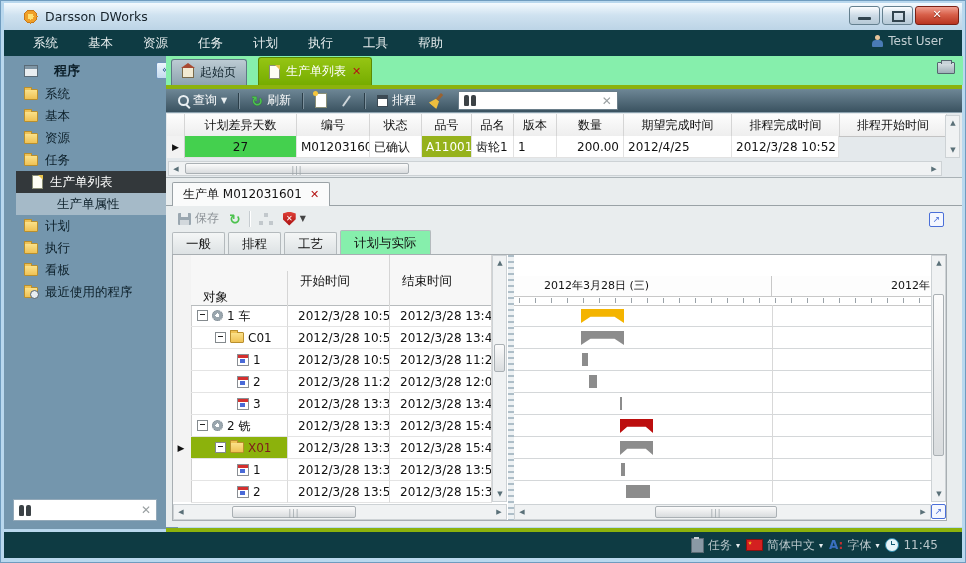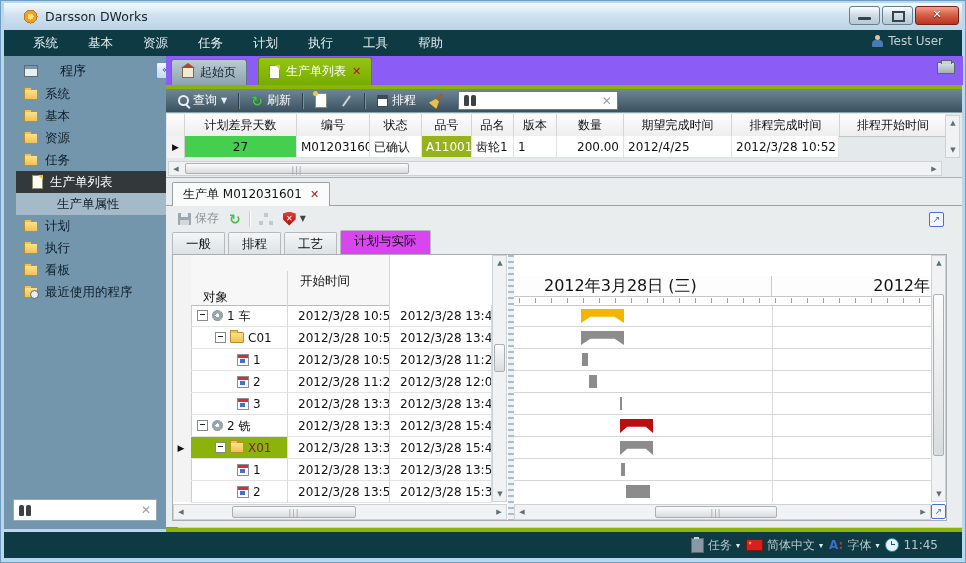--- a/index.html
+++ b/index.html
@@ -21,40 +21,40 @@
   
   .menubar{left:3px;top:29px;right:3px;height:26px;background:#0e3b43;display:flex;align-items:center;padding-left:14px;box-sizing:border-box;}
   .menu-item{color:#e7edee;padding:0 15px;font-size:12.5px;}
   .userchip{position:absolute;right:22px;top:33px;display:flex;align-items:center;gap:5px;color:#c2ced2;}
   .i-person{width:11px;height:12px;position:relative;}
   .i-person:before{content:"";position:absolute;left:3px;top:0;width:5px;height:5px;border-radius:50%;background:#e8c49a;}
   .i-person:after{content:"";position:absolute;left:0;top:5px;width:11px;height:7px;border-radius:4px 4px 1px 1px;background:#4a7ab5;}
   
   .sidebar{left:3px;top:55px;width:162px;bottom:33px;background:#7496ad;}
   .sb-head{height:25px;display:flex;align-items:center;padding:2px 4px 0 8px;color:#0c1f29;font-size:13px;}
-  .sb-head .lbl{flex:1;margin-left:22px;}
+  .sb-head .lbl{flex:1;margin-left:16px;font-weight:bold;}
   .collapse-btn{width:16px;height:15px;border:1px solid #6f93b8;border-radius:2px;background:linear-gradient(#eef6fd,#c4daee);color:#1d4f86;font-size:10px;line-height:13px;text-align:center;}
   .sb-item{height:22px;display:flex;align-items:center;padding-left:8px;color:#0c1f29;font-size:12.5px;gap:7px;}
   .sb-item.selected{background:#33383b;color:#fff;padding-left:16px;}
   .sb-item.sub{background:#a5bac8;padding-left:41px;}
   .i-folder{width:14px;height:11px;background:linear-gradient(#fbe18a,#efc254);border:1px solid #b98f2e;border-radius:1px;position:relative;box-sizing:border-box;}
   .i-folder:before{content:"";position:absolute;left:-1px;top:-3px;width:6px;height:2px;background:#efc254;border:1px solid #b98f2e;border-bottom:none;border-radius:1px 1px 0 0;}
   .i-folder.clock:after{content:"";position:absolute;right:-2px;bottom:-2px;width:7px;height:7px;border-radius:50%;background:#e8eef2;border:1px solid #55636e;}
   .i-winicon{width:14px;height:12px;background:#e9eef1;border:1px solid #5a6b77;box-sizing:border-box;}
   .i-winicon:before{content:"";display:block;height:3px;background:#8096a5;}
   .i-doc{width:11px;height:14px;background:#fdfdf4;border:1px solid #8a8f77;position:relative;box-sizing:border-box;}
   .i-doc:before{content:"";position:absolute;right:-1px;top:-1px;border-style:solid;border-width:0 5px 5px 0;border-color:transparent #e8c44c transparent transparent;}
   .sb-search{position:absolute;left:9px;bottom:8px;width:144px;height:22px;background:#fff;border:1px solid #93a9b9;display:flex;align-items:center;padding:0 5px;box-sizing:border-box;}
   .i-binoc{width:12px;height:11px;position:relative;}
   .i-binoc:before,.i-binoc:after{content:"";position:absolute;top:0;width:5px;height:11px;background:#3c4246;border-radius:2px 2px 1px 1px;}
   .i-binoc:before{left:0;} .i-binoc:after{right:0;}
   .x-gray{color:#9aa0a2;font-weight:bold;font-size:12px;}
   .flex1{flex:1;}
   
-  .tabrow{left:165px;top:55px;right:2px;height:29px;background:#8b5cf6;}
+  .tabrow{left:165px;top:55px;right:2px;height:29px;background:#86efac;}
   .tab{position:absolute;bottom:0;display:flex;align-items:center;gap:6px;padding:0 10px;border-radius:3px 3px 0 0;}
   .tab.home{left:5px;height:25px;background:linear-gradient(#bccbd3,#8da3af);color:#10232c;border:1px solid #5f7785;border-bottom:none;}
   .tab.active{left:92px;height:27px;background:linear-gradient(#95c513,#76ac00);color:#fff;border:1px solid #5d8a00;border-bottom:none;}
   .i-home{width:12px;height:11px;position:relative;background:#f2ead2;border:1px solid #7a6a4a;box-sizing:border-box;}
   .i-home:before{content:"";position:absolute;left:-2px;top:-5px;border-style:solid;border-width:0 7px 5px 7px;border-color:transparent transparent #a84a32 transparent;}
   .x-red{color:#b41414;font-weight:bold;font-size:11px;}
   .i-printer{position:absolute;right:8px;top:6px;width:16px;height:10px;background:linear-gradient(#d8e0e4,#9fb0b8);border:1px solid #55666e;border-radius:1px;}
   .i-printer:before{content:"";position:absolute;left:3px;top:-3px;width:9px;height:3px;background:#c8d2d8;border:1px solid #55666e;border-bottom:none;}
   .greenline{left:165px;top:84px;right:3px;height:4px;background:#8cb20c;}
   
@@ -95,21 +95,21 @@
   .gray-txt{color:#8d9398;}
   .i-save{width:13px;height:12px;background:#9aa7b0;border-radius:1px;position:relative;}
   .i-save:before{content:"";position:absolute;left:3px;top:0;width:7px;height:4px;background:#e8ecee;}
   .i-save:after{content:"";position:absolute;left:2px;bottom:0;width:9px;height:5px;background:#d2d8dc;}
   .i-org{width:14px;height:12px;position:relative;}
   .i-org:before{content:"";position:absolute;left:5px;top:0;width:4px;height:4px;background:#c2c8cc;box-shadow:-5px 8px 0 #c2c8cc,5px 8px 0 #c2c8cc;}
   .i-shield{width:13px;height:14px;background:linear-gradient(#e04038,#a81010);clip-path:polygon(50% 0,100% 15%,100% 55%,50% 100%,0 55%,0 15%);color:#fff;font-size:8px;font-weight:bold;text-align:center;line-height:13px;}
   .i-popout{width:13px;height:13px;border:1px solid #4a6fd8;border-radius:2px;color:#4a6fd8;font-size:9px;line-height:12px;text-align:center;background:#f4f7ff;}
   .subtabs{position:absolute;left:6px;top:53px;height:23px;display:flex;gap:3px;align-items:flex-end;}
   .stab{height:21px;line-height:21px;padding:0 13px;background:linear-gradient(#f4f6f6,#dde2e4);border:1px solid #b4babd;border-bottom:none;border-radius:2px 2px 0 0;font-size:12.5px;}
-  .stab.active{background:#d946ef;height:23px;line-height:23px;position:relative;z-index:2;font-family:Liberation Mono, monospace;}
+  .stab.active{background:#86efac;height:23px;line-height:23px;position:relative;z-index:2;}
   .content{position:absolute;left:6px;right:15px;top:76px;bottom:6px;background:#fff;border:1px solid #a8aeb2;box-sizing:border-box;}
   
   .tselcol{position:absolute;left:0;top:0;width:18px;bottom:18px;background:#f3f3f3;border-right:1px solid #cfcfcf;}
   .thead{position:absolute;left:18px;top:0;height:50px;display:flex;background:#f7f7f7;border-bottom:1px solid #b8bcbe;}
   .th{box-sizing:border-box;border-right:1px solid #d5d5d5;padding:18px 0 0 12px;font-size:12.5px;}
   .trows{position:absolute;left:18px;top:50px;width:301px;}
   .trow{height:22px;display:flex;}
   .tc{box-sizing:border-box;border-right:1px solid #dadada;border-bottom:1px solid #e4e4e4;line-height:22px;font-size:12px;white-space:nowrap;overflow:hidden;}
   .tc.obj{display:flex;align-items:center;gap:4px;}
   .tc.obj.sel{background:#8cb20c;color:#7f1d1d;}
@@ -118,21 +118,21 @@
   .i-gear{width:11px;height:11px;border-radius:50%;background:radial-gradient(circle,#ffffff 0 2px,#9aa6ae 2px 5px,#c7ced3 5px);border:1px dotted #7f8a92;box-sizing:border-box;flex:none;}
   .i-cal{width:12px;height:12px;background:#fff;border:1px solid #8a8f94;box-sizing:border-box;position:relative;flex:none;}
   .i-cal:before{content:"";position:absolute;left:0;top:0;right:0;height:3px;background:#d43030;}
   .i-cal:after{content:"";position:absolute;left:2px;bottom:2px;width:5px;height:4px;background:#4a6ad8;}
   .tvscroll{position:absolute;left:319px;top:0;width:15px;bottom:18px;}
   .splitter{position:absolute;left:335px;top:0;width:6px;bottom:0;background:repeating-linear-gradient(to bottom,#aebec8 0 2px,#eef2f4 2px 6px);}
   
   .gantt{position:absolute;left:341px;top:0;right:0;bottom:0;}
   .gtop{position:absolute;left:0;top:0;right:15px;height:21px;background:#fff;border-bottom:1px solid #e0e0e0;}
   .gdayrow{position:absolute;left:0;top:21px;right:15px;height:20px;background:#fdfdfd;border-bottom:1px solid #c8c8c8;}
-  .gday{position:absolute;top:0;height:20px;line-height:20px;font-size:16px;box-sizing:border-box;border-right:1px solid #c8c8c8;padding-left:30px;white-space:nowrap;overflow:hidden;}
+  .gday{position:absolute;top:0;height:20px;line-height:20px;font-size:11px;box-sizing:border-box;border-right:1px solid #c8c8c8;padding-left:30px;white-space:nowrap;overflow:hidden;}
   .gday.right{text-align:right;padding:0 4px 0 0;}
   .gruler{position:absolute;left:0;top:41px;right:15px;height:9px;border-bottom:1px solid #c8c8c8;background:repeating-linear-gradient(to right,transparent 0 15px,#9aa2a8 15px 16px);background-size:16px 5px;background-position:6px 2px;background-repeat:repeat-x;}
   .gbody{position:absolute;left:0;top:50px;right:15px;bottom:18px;overflow:hidden;}
   .grline{position:absolute;left:0;right:0;height:22px;border-bottom:1px solid #d4d7d9;box-sizing:border-box;}
   .gdaydiv{position:absolute;top:0;bottom:0;width:1px;background:#d8d8d8;}
   .bar{position:absolute;height:13px;}
   .bar.summary{height:14px;clip-path:polygon(0 0,100% 0,100% 100%,78% 55%,22% 55%,0 100%);}
   .gvscroll{position:absolute;right:0;top:0;width:15px;bottom:18px;}
   .ghscroll{position:absolute;left:0;right:15px;bottom:0;height:16px;}
   .thscroll{position:absolute;left:0;width:334px;bottom:0;height:16px;}
@@ -357,20 +357,21 @@
       </div>
 
     <div class="content">
 
       <div class="tselcol">
         <div class="rowmark" id="treemark" style="position: absolute; left: 0px; width: 16px; top: 182px;">▶</div>
       </div>
       <div class="thead" id="treehead">
           <div class="th" style="width: 97px; margin-top: 16px;">对象</div>
           <div class="th" style="width: 102px;">开始时间</div>
+          <div class="th" style="width: 102px;">结束时间</div>
         </div>
       <div class="trows" id="treerows">
           <div class="trow">
             <div class="tc obj" style="width: 97px; padding-left: 6px;">
               <span class="expander"></span>
               <span class="i-gear"></span>
               <span>1 车</span>
             </div>
             <div class="tc" style="width: 102px; padding-left: 10px;">2012/3/28 10:52</div>
             <div class="tc" style="width: 102px; padding-left: 10px;">2012/3/28 13:40</div>

